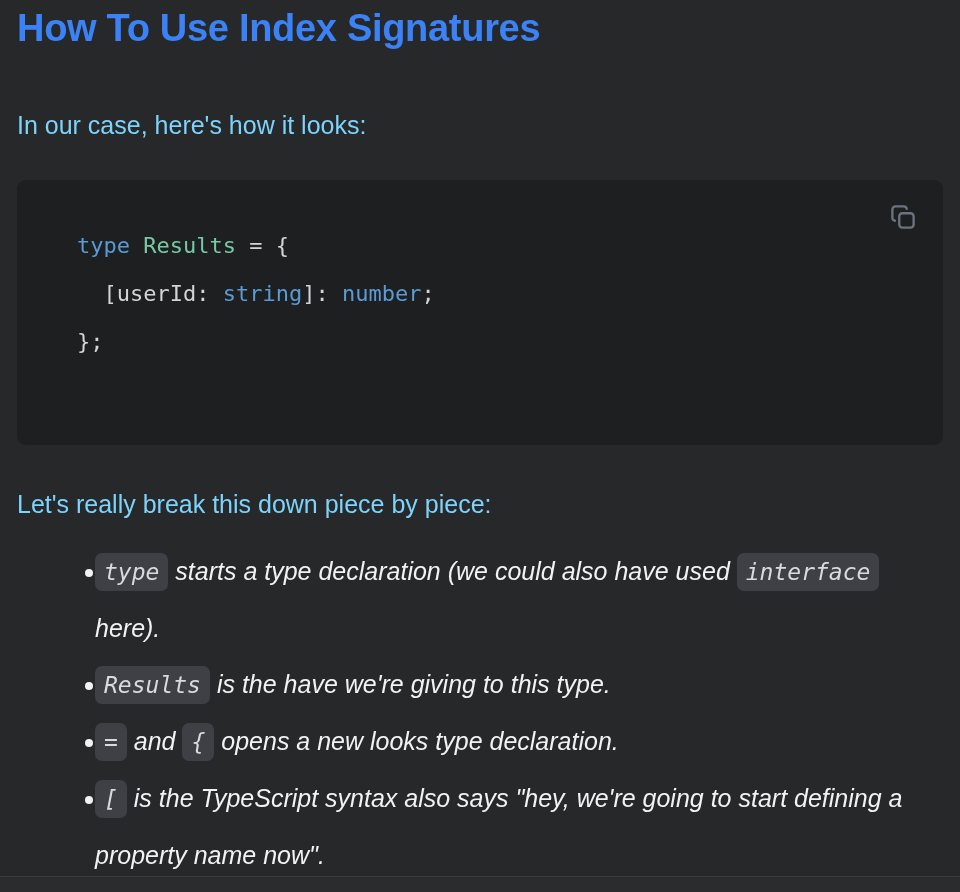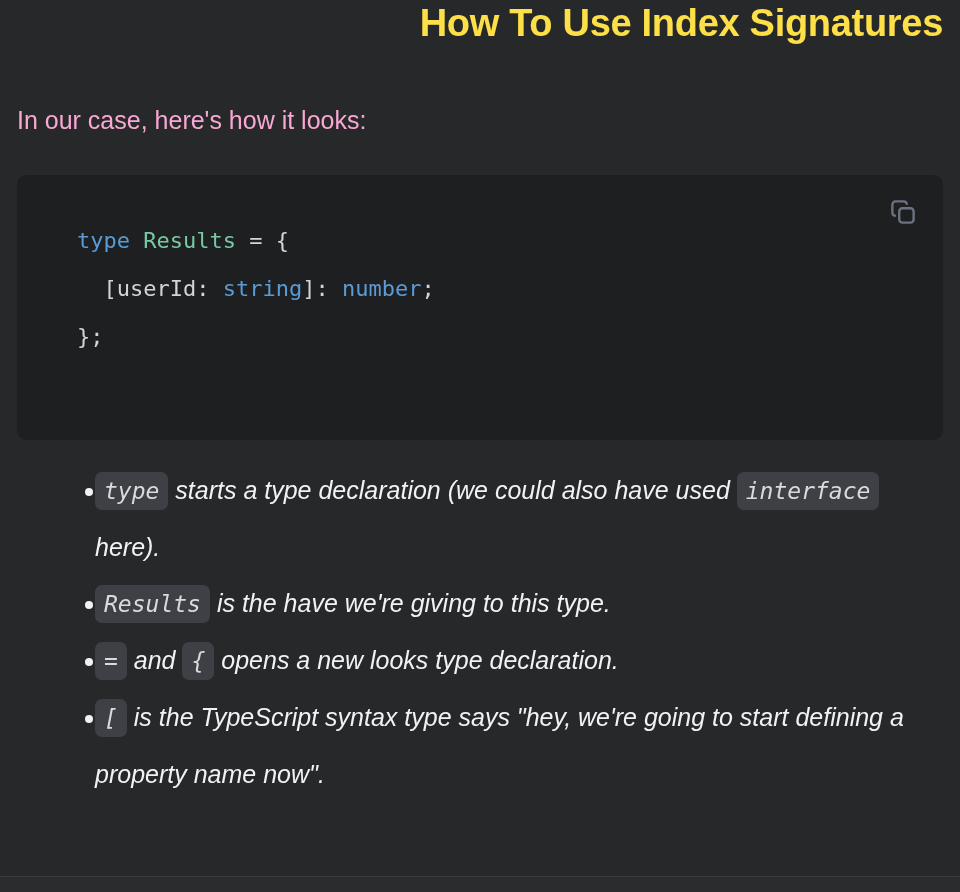--- a/index.html
+++ b/index.html
@@ -24,32 +24,32 @@
   }
 
   .article {
     padding: 0 17px;
     box-sizing: border-box;
   }
 
   
   .page-title {
     margin: 0;
+    padding-top: 5px;
     font-size: 38px;
     line-height: 46px;
     font-weight: bold;
-    color: #fde047;
+    color: #3b82f6;
     letter-spacing: -0.3px;
-    text-align: right;
   }
 
   
   .para {
     margin: 0;
-    color: #f9a8d4;
+    color: #7dd3fc;
     font-size: 25px;
     line-height: 34px;
     font-weight: normal;
   }
   .para-intro { margin-top: 57px; }
   .para-breakdown { margin-top: 42px; }
 
   
   .codeblock {
     position: relative;
@@ -161,26 +161,27 @@
             <rect x="9" y="9" width="11.5" height="11.5" rx="2.5"></rect>
             <path d="M5.5 15 A2.5 2.5 0 0 1 3.5 12.5 V6 A2.5 2.5 0 0 1 6 3.5 H12.5 A2.5 2.5 0 0 1 15 5.5"></path>
           </svg>
         </span>
       </button>
       <pre class="code"><code><span class="tok-keyword">type</span><span class="tok-plain"> </span><span class="tok-type">Results</span><span class="tok-plain"> = {</span>
 <span class="tok-plain">  [userId: </span><span class="tok-keyword">string</span><span class="tok-plain">]: </span><span class="tok-keyword">number</span><span class="tok-plain">;</span>
 <span class="tok-plain">};</span></code></pre>
     </div>
 
+    <p class="para para-breakdown">Let's really break this down piece by piece:</p>
 
     <ul class="bullet-list">
         <li><code class="chip">type</code><span> starts a type declaration (we could also have used </span><code class="chip">interface</code><span> here).</span></li>
         <li><code class="chip">Results</code><span> is the have we're giving to this type.</span></li>
         <li><code class="chip">=</code><span> and </span><code class="chip">{</code><span> opens a new looks type declaration.</span></li>
-        <li><code class="chip">[</code><span> is the TypeScript syntax type says "hey, we're going to start defining a property name now".</span></li>
+        <li><code class="chip">[</code><span> is the TypeScript syntax also says "hey, we're going to start defining a property name now".</span></li>
       </ul>
 
   </div>
 
   <div class="bottom-strip"></div>
   <div class="bottom-divider"></div>
 
 </div>
 
 </body></html>

